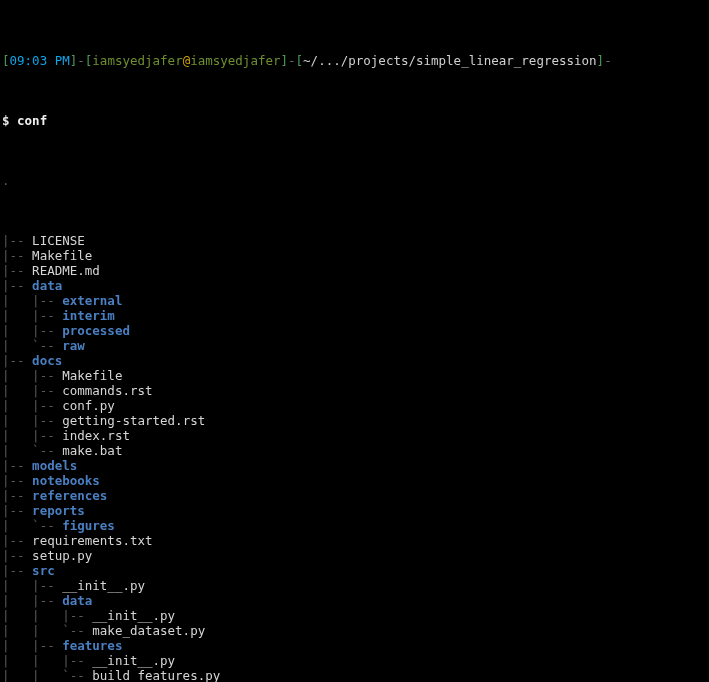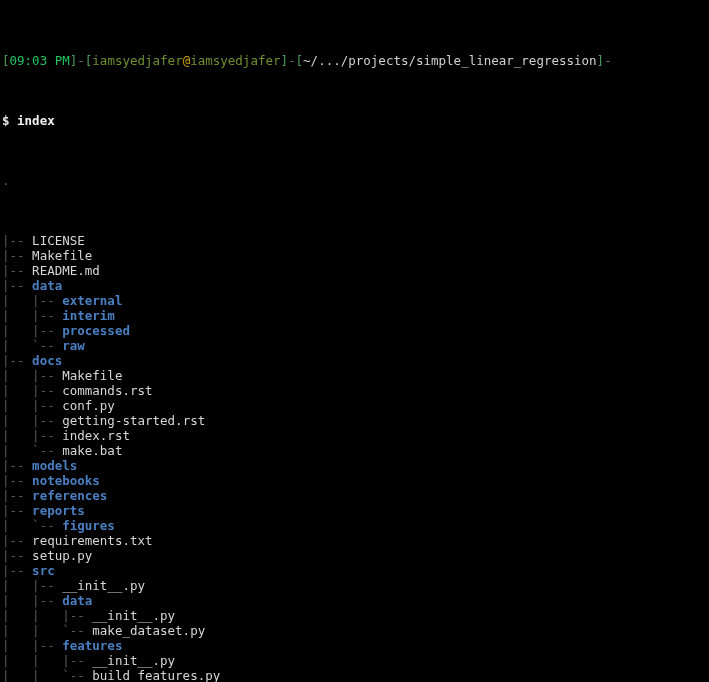--- a/index.html
+++ b/index.html
@@ -22,21 +22,21 @@
     white-space: pre;
   }
   .line {
     white-space: pre;
     height: 15px;
     line-height: 15px;
   }
 
   
   .br      { color: #4e9a5a; }          
-  .time    { color: #22c55e; margin-top: 11px; }          
+  .time    { color: #0ea5e9; margin-top: 11px; }          
   .sep     { color: #6a6a6a; }          
   .user    { color: #6f8f2f; }          
   .at      { color: #c8a000; }          
   .host    { color: #6f8f2f; }          
   .path    { color: #d0d0d0; text-align: center; }          
   .dollar  { color: #e8e8e8; font-weight: bold; }
   .cmd     { color: #f0f0f0; font-weight: bold; }
 
   
   .conn    { color: #5a5a5a; }          
@@ -44,21 +44,21 @@
   .dir     { color: #4a7fc1; font-weight: bold; margin-top: 37px; }  
   .root    { color: #5a5a5a; }
 </style>
 </head>
 <body>
 
 <div id="terminal">
 
   <div class="line"><span class="br">[</span><span class="time">09:03 PM</span><span class="br">]</span><span class="sep">-</span><span class="br">[</span><span class="user">iamsyedjafer</span><span class="at">@</span><span class="host">iamsyedjafer</span><span class="br">]</span><span class="sep">-</span><span class="br">[</span><span class="path">~/.../projects/simple_linear_regression</span><span class="br">]</span><span class="sep">-</span></div>
 
-  <div class="line"><span class="dollar">$</span><span class="file"> </span><span class="cmd">index</span></div>
+  <div class="line"><span class="dollar">$</span><span class="file"> </span><span class="cmd">conf</span></div>
 
   <div class="line"><span class="root">.</span></div>
 
   <div id="tree-body"><div class="line"><span class="conn">|-- </span><span class="file">LICENSE</span></div><div class="line"><span class="conn">|-- </span><span class="file">Makefile</span></div><div class="line"><span class="conn">|-- </span><span class="file">README.md</span></div><div class="line"><span class="conn">|-- </span><span class="dir">data</span></div><div class="line"><span class="conn">|   |-- </span><span class="dir">external</span></div><div class="line"><span class="conn">|   |-- </span><span class="dir">interim</span></div><div class="line"><span class="conn">|   |-- </span><span class="dir">processed</span></div><div class="line"><span class="conn">|   `-- </span><span class="dir">raw</span></div><div class="line"><span class="conn">|-- </span><span class="dir">docs</span></div><div class="line"><span class="conn">|   |-- </span><span class="file">Makefile</span></div><div class="line"><span class="conn">|   |-- </span><span class="file">commands.rst</span></div><div class="line"><span class="conn">|   |-- </span><span class="file">conf.py</span></div><div class="line"><span class="conn">|   |-- </span><span class="file">getting-started.rst</span></div><div class="line"><span class="conn">|   |-- </span><span class="file">index.rst</span></div><div class="line"><span class="conn">|   `-- </span><span class="file">make.bat</span></div><div class="line"><span class="conn">|-- </span><span class="dir">models</span></div><div class="line"><span class="conn">|-- </span><span class="dir">notebooks</span></div><div class="line"><span class="conn">|-- </span><span class="dir">references</span></div><div class="line"><span class="conn">|-- </span><span class="dir">reports</span></div><div class="line"><span class="conn">|   `-- </span><span class="dir">figures</span></div><div class="line"><span class="conn">|-- </span><span class="file">requirements.txt</span></div><div class="line"><span class="conn">|-- </span><span class="file">setup.py</span></div><div class="line"><span class="conn">|-- </span><span class="dir">src</span></div><div class="line"><span class="conn">|   |-- </span><span class="file">__init__.py</span></div><div class="line"><span class="conn">|   |-- </span><span class="dir">data</span></div><div class="line"><span class="conn">|   |   |-- </span><span class="file">__init__.py</span></div><div class="line"><span class="conn">|   |   `-- </span><span class="file">make_dataset.py</span></div><div class="line"><span class="conn">|   |-- </span><span class="dir">features</span></div><div class="line"><span class="conn">|   |   |-- </span><span class="file">__init__.py</span></div><div class="line"><span class="conn">|   |   `-- </span><span class="file">build_features.py</span></div></div>
 
   
 
   
 
 </div>

